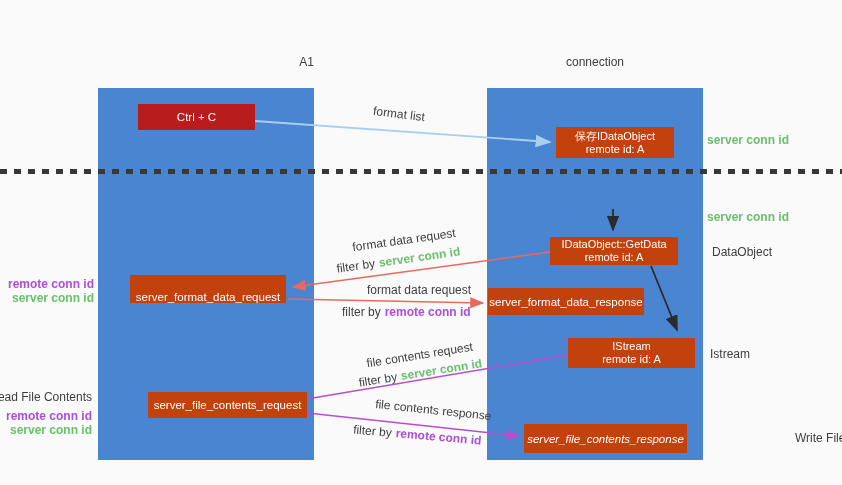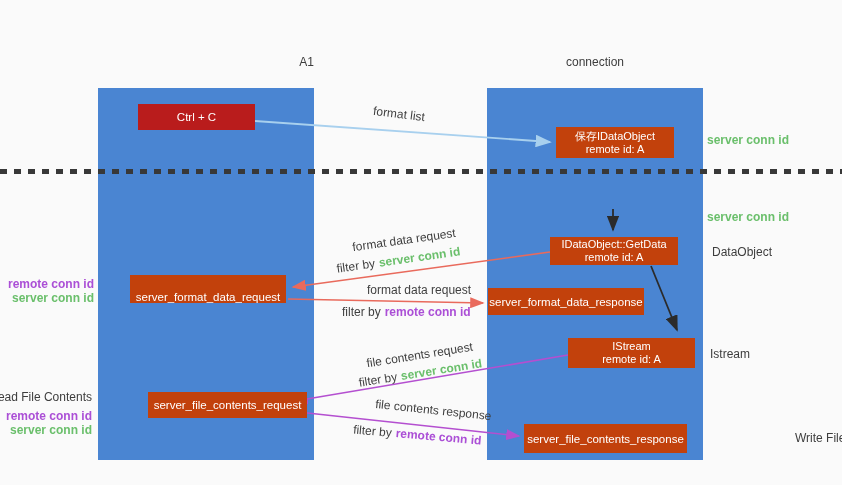--- a/index.html
+++ b/index.html
@@ -103,21 +103,21 @@
 
   <div class="node node-orange" style="left:568px; top:338px; width:127px; height:30px;">
     <div class="l1">IStream</div>
     <div class="l2">remote id: A</div>
   </div>
 
   <div class="node node-orange single" style="left:128px; top:392px; width:159px; height:26px;margin-left:20px;">
     <span>server_file_contents_request</span>
   </div>
 
-  <div class="node node-orange single" style="left:524px; top:424px; width:163px; height:29px;">
+  <div class="node node-orange single" style="left:524px; top:424px; width:163px; height:29px;font-style:italic;">
     <span>server_file_contents_response</span>
   </div>
 
   <div class="elabel" style="left:373px; top:107px; transform:rotate(7deg);">format list</div>
 
   <div class="elabel" style="left:352px; top:233px; transform:rotate(-8deg);">format data request</div>
   <div class="elabel" style="left:336px; top:253px; transform:rotate(-8deg);">
     <span class="filter-prefix">filter by</span><span class="hl-green">server conn id</span>
   </div>
 

